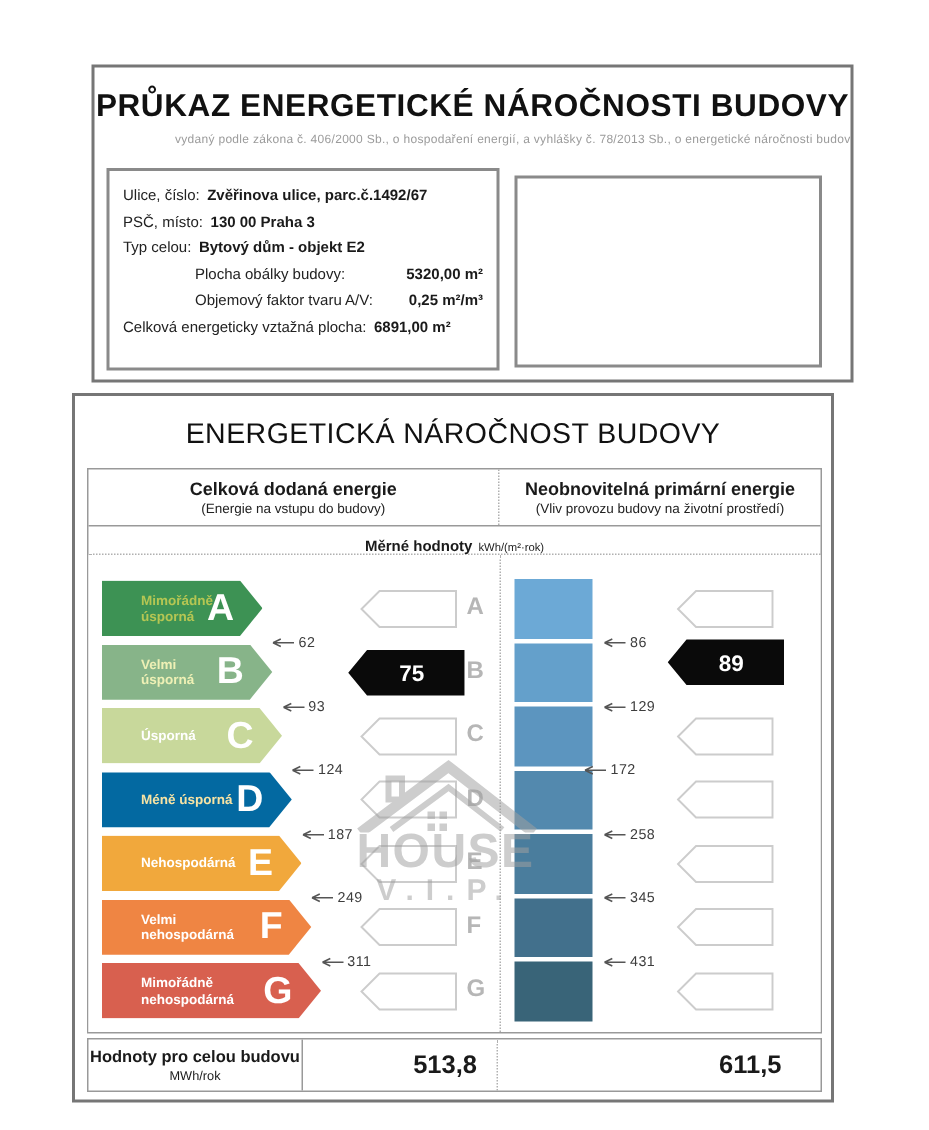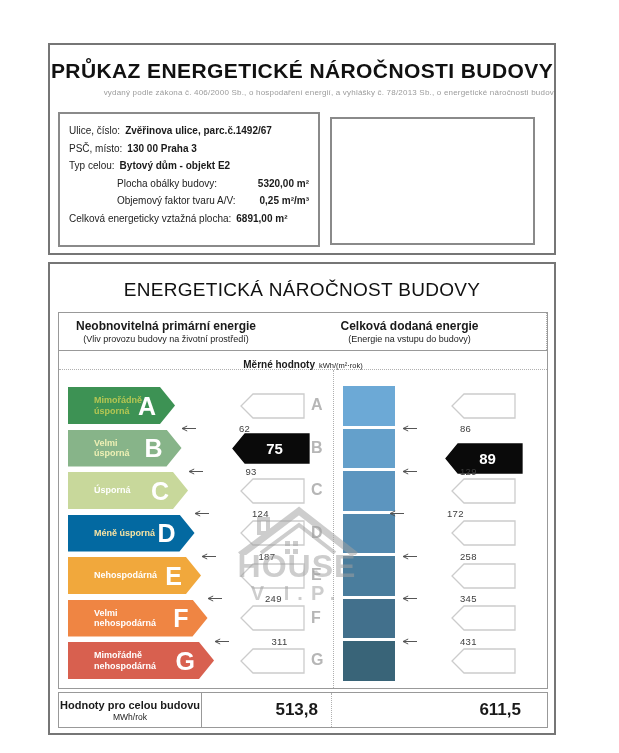--- a/index.html
+++ b/index.html
@@ -1,21 +1,21 @@
 <!DOCTYPE html>
 <html><head>
 <meta charset="utf-8">
 <style>
   * { margin:0; padding:0; box-sizing:border-box; }
   html,body { background:#ffffff; }
   body { width:619px; height:753px; font-family:"Liberation Sans", sans-serif; color:#1a1a1a; }
   .page { position:relative; width:619px; height:753px; background:#fff; overflow:hidden; }
 
   
-  .panel1 { position:absolute; left:48px; top:43px; width:508px; height:212px; border:2px solid #767676; background:#fff; }
+  .panel1 { position:absolute; left:61px; top:43px; width:508px; height:212px; border:2px solid #767676; background:#fff; }
   .panel1-title { margin-top:14px; text-align:center; font-size:21px; font-weight:bold; letter-spacing:0.4px; color:#111; }
   .panel1-sub { margin-top:5px; text-align:right; font-size:8px; color:#9b9b9b; letter-spacing:0.2px; }
   .info-box { position:absolute; left:8px; top:67px; width:262px; height:135px; border:2px solid #8a8a8a; padding:7px 9px 5px 9px; font-size:10px; }
   .info-row { display:flex; align-items:baseline; margin:4px 0 6.5px 0; white-space:nowrap; }
   .info-row .lbl { color:#222; }
   .info-row .val { font-weight:bold; margin-left:5px; }
   .info-row:nth-child(4), .info-row:nth-child(5) { justify-content:space-between;padding-left:48px; }
   .photo-box { position:absolute; left:280px; top:72px; width:205px; height:128px; border:2px solid #8a8a8a; background:#fff; }
 
   
@@ -42,21 +42,21 @@
   .band-label { padding-left:26px; font-size:9px; font-weight:bold; line-height:10.5px; }
   .band-letter { position:absolute; right:19px; top:50%; transform:translateY(-50%);
     color:#fff; font-size:25px; font-weight:bold; }
 
   .mid-arrow, .right-arrow, .value-arrow { position:absolute; }
   .scale-letter { position:absolute; left:252px; width:22px; font-size:16px; font-weight:bold; color:#b6b6b6; }
 
   .blue-band { position:absolute; left:284px; width:52px; height:39.5px; }
 
   .thr { position:absolute; display:flex; align-items:center; gap:2px; font-size:9.5px; color:#3d3d3d; }
-  .thr .thr-num { letter-spacing:0.3px;margin-left:40px; }
+  .thr .thr-num { letter-spacing:0.3px; }
 
   
   .watermark { position:absolute; left:222px; top:505px; width:150px; text-align:center;
     color:#a0a0a0; opacity:0.52; z-index:40; pointer-events:none; }
   .watermark .wm1 { font-size:32px; font-weight:bold; letter-spacing:1px; line-height:30px; margin-top:-8px; }
   .watermark .wm2 { font-size:20px; font-weight:bold; letter-spacing:8px; margin-top:1px; }
 
   
   .totals { position:absolute; left:8px; top:428px; width:490px; height:36px; border:1.5px solid #999; display:flex; }
   .totals-label-cell { width:143px; border-right:1.5px solid #999; display:flex; flex-direction:column; justify-content:center; text-align:center; }
@@ -102,27 +102,27 @@
     </div>
 
     <div class="photo-box"></div>
   </div>
 
   <div class="panel2">
     <div class="panel2-title">ENERGETICKÁ NÁROČNOST BUDOVY</div>
 
     <div class="table">
       <div class="col-headers">
+        <div class="col-head left">
+          <span class="t">Celková dodaná energie</span>
+          <span class="s">(Energie na vstupu do budovy)</span>
+        </div>
         <div class="col-head right">
           <span class="t">Neobnovitelná primární energie</span>
           <span class="s">(Vliv provozu budovy na životní prostředí)</span>
-        </div>
-        <div class="col-head left">
-          <span class="t">Celková dodaná energie</span>
-          <span class="s">(Energie na vstupu do budovy)</span>
         </div>
       </div>
 
       <div class="measure-strip">
         <span class="m">Měrné hodnoty</span><span class="mu">kWh/(m²·rok)</span>
       </div>
 
       <div class="chart-area">
         <div class="v-divider"></div>
 
@@ -141,21 +141,21 @@
           <div class="band-arrow" style="top: 59.5px; width: 113.5px; background: rgb(135, 180, 137);">
             <span class="band-label" style="color:#eef0b5">Velmi<br>úsporná</span>
        <span class="band-letter">B</span>
           </div>
           <div class="value-arrow" style="left: 173px; top: 62.5px;"><svg width="78" height="31" viewBox="0 0 78 31">
       <polygon points="13,1 77,1 77,30 13,30 1,15.5" fill="#0a0a0a" stroke="#0a0a0a" stroke-width="1.3"></polygon>
       <text x="42.5" y="21" text-anchor="middle" font-size="15" font-weight="bold" fill="#fff" font-family="Liberation Sans, sans-serif">75</text>
             </svg></div>
           <div class="scale-letter" style="top: 68.5px; color: rgb(182, 182, 182);">B</div>
           <div class="blue-band" style="top: 58.5px; background: rgb(100, 160, 203);"></div>
-          <div class="value-arrow" style="left: 386px; top: 73px;"><svg width="78" height="31" viewBox="0 0 78 31">
+          <div class="value-arrow" style="left: 386px; top: 56px;"><svg width="78" height="31" viewBox="0 0 78 31">
       <polygon points="13,1 77,1 77,30 13,30 1,15.5" fill="#0a0a0a" stroke="#0a0a0a" stroke-width="1.3"></polygon>
       <text x="42.5" y="21" text-anchor="middle" font-size="15" font-weight="bold" fill="#fff" font-family="Liberation Sans, sans-serif">89</text>
             </svg></div>
           <div class="band-arrow" style="top: 102px; width: 120px; background: rgb(200, 216, 155);">
             <span class="band-label" style="color:#ffffff">Úsporná</span>
        <span class="band-letter">C</span>
           </div>
           <div class="mid-arrow" style="left: 181px; top: 107.5px;"><svg width="65" height="26" viewBox="0 0 65 26">
       <polygon points="13,1 64,1 64,25 13,25 1,13" fill="#ffffff" stroke="#cccccc" stroke-width="1.3"></polygon>
       </svg></div>

